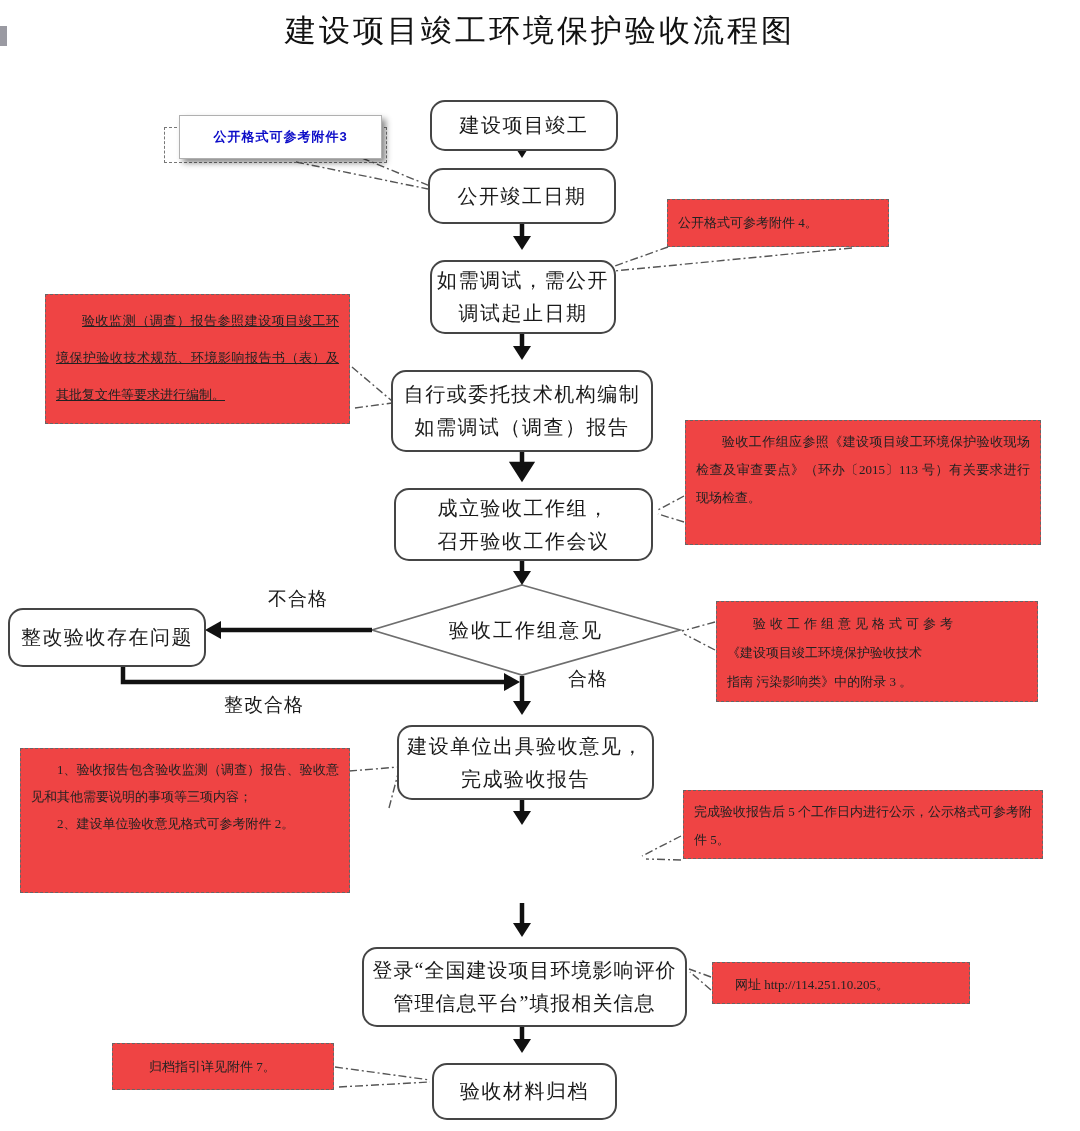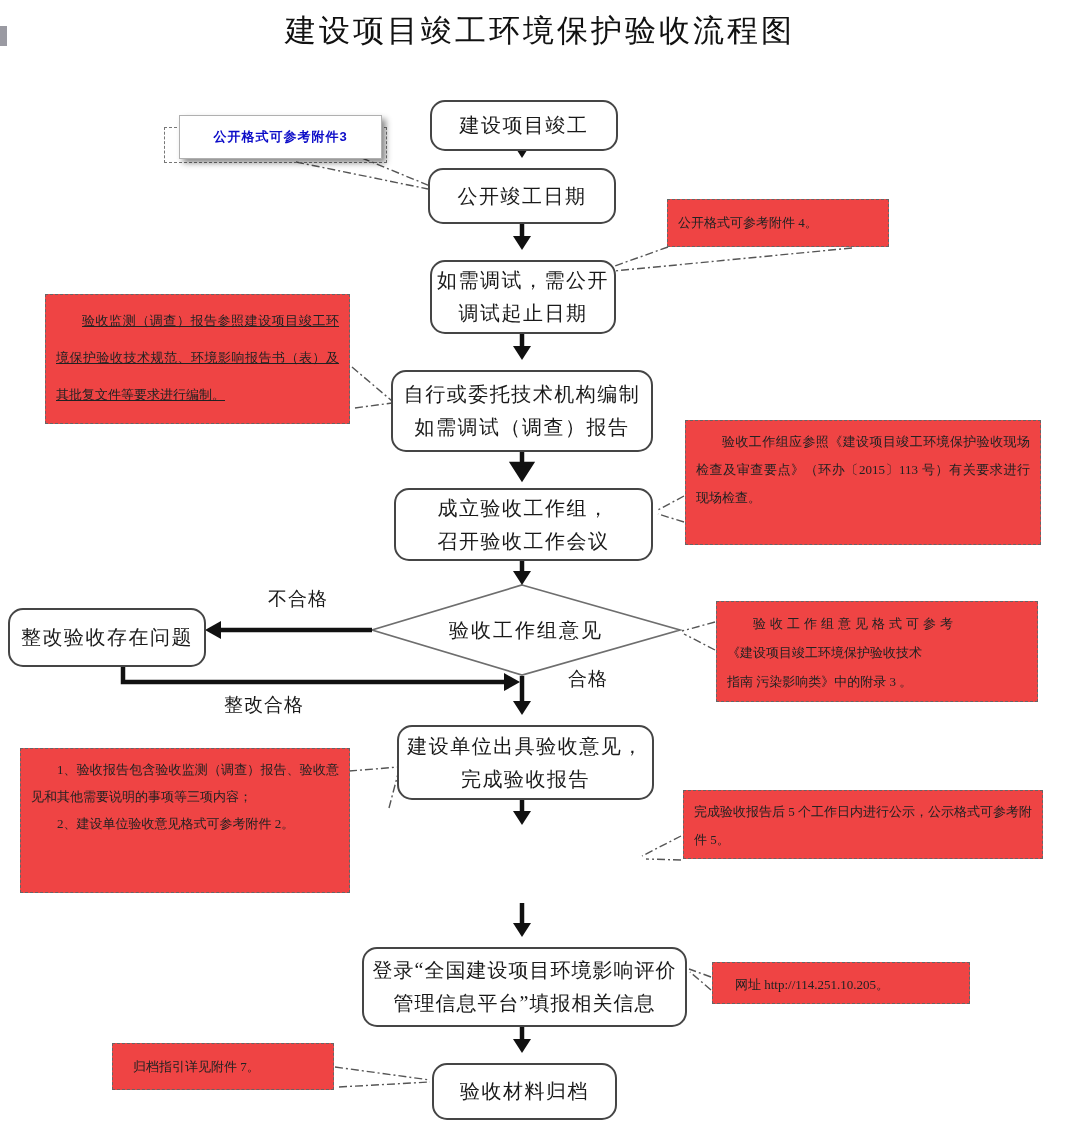--- a/index.html
+++ b/index.html
@@ -169,17 +169,17 @@
   </div>
 
   <div class="note" style="left:683px;top:790px;width:360px;height:69px;line-height:28px;">
     <p class="noindent">完成验收报告后 5 个工作日内进行公示，公示格式可参考附件 5。</p>
   </div>
 
   <div class="note" style="left:712px;top:962px;width:258px;height:42px;display:flex;align-items:flex-start;padding-left:22px;">
     <span class="noindent">网址 http://114.251.10.205。</span>
   </div>
 
-  <div class="note" style="left:112px;top:1043px;width:222px;height:47px;display:flex;align-items:center;padding-left:20px;">
+  <div class="note" style="left:112px;top:1043px;width:222px;height:47px;display:flex;align-items:center;padding-left:36px;">
     <span class="noindent">归档指引详见附件 7。</span>
   </div>
 
 </div>
 
 </body></html>

